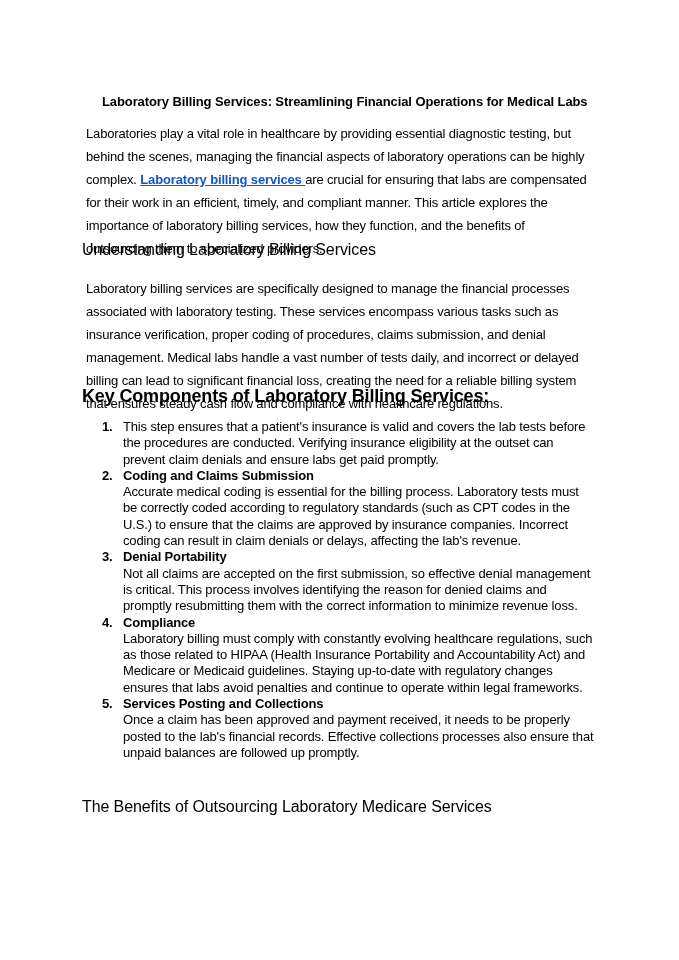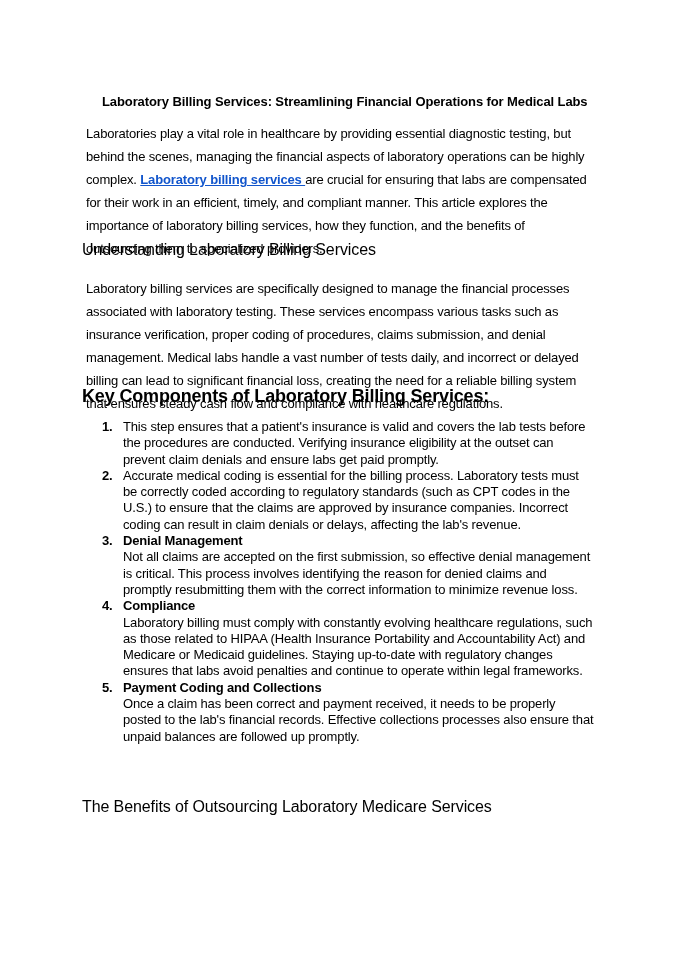--- a/index.html
+++ b/index.html
@@ -104,34 +104,35 @@
 
   <h3 class="h3" id="key-heading">Key Components of Laboratory Billing Services:</h3>
 
   <ol class="list">
     <li class="list-item">
       <span class="list-num">1.</span>
       <span class="list-body">This step ensures that a patient's insurance is valid and covers the lab tests before the procedures are conducted. Verifying insurance eligibility at the outset can prevent claim denials and ensure labs get paid promptly.</span>
     </li>
     <li class="list-item">
       <span class="list-num">2.</span>
+      <span class="list-title">Coding and Claims Submission</span>
       <span class="list-body">Accurate medical coding is essential for the billing process. Laboratory tests must be correctly coded according to regulatory standards (such as CPT codes in the U.S.) to ensure that the claims are approved by insurance companies. Incorrect coding can result in claim denials or delays, affecting the lab's revenue.</span>
     </li>
     <li class="list-item">
       <span class="list-num">3.</span>
-      <span class="list-title">Denial Management</span>
+      <span class="list-title">Denial Portability</span>
       <span class="list-body">Not all claims are accepted on the first submission, so effective denial management is critical. This process involves identifying the reason for denied claims and promptly resubmitting them with the correct information to minimize revenue loss.</span>
     </li>
     <li class="list-item">
       <span class="list-num">4.</span>
       <span class="list-title">Compliance</span>
       <span class="list-body">Laboratory billing must comply with constantly evolving healthcare regulations, such as those related to HIPAA (Health Insurance Portability and Accountability Act) and Medicare or Medicaid guidelines. Staying up-to-date with regulatory changes ensures that labs avoid penalties and continue to operate within legal frameworks.</span>
     </li>
     <li class="list-item">
       <span class="list-num">5.</span>
-      <span class="list-title">Payment Coding and Collections</span>
-      <span class="list-body">Once a claim has been correct and payment received, it needs to be properly posted to the lab's financial records. Effective collections processes also ensure that unpaid balances are followed up promptly.</span>
+      <span class="list-title">Services Posting and Collections</span>
+      <span class="list-body">Once a claim has been approved and payment received, it needs to be properly posted to the lab's financial records. Effective collections processes also ensure that unpaid balances are followed up promptly.</span>
     </li>
   </ol>
 
   <h2 class="h2" id="benefits-heading">The Benefits of Outsourcing Laboratory Medicare Services</h2>
 
 </div>
 
 </body></html>

